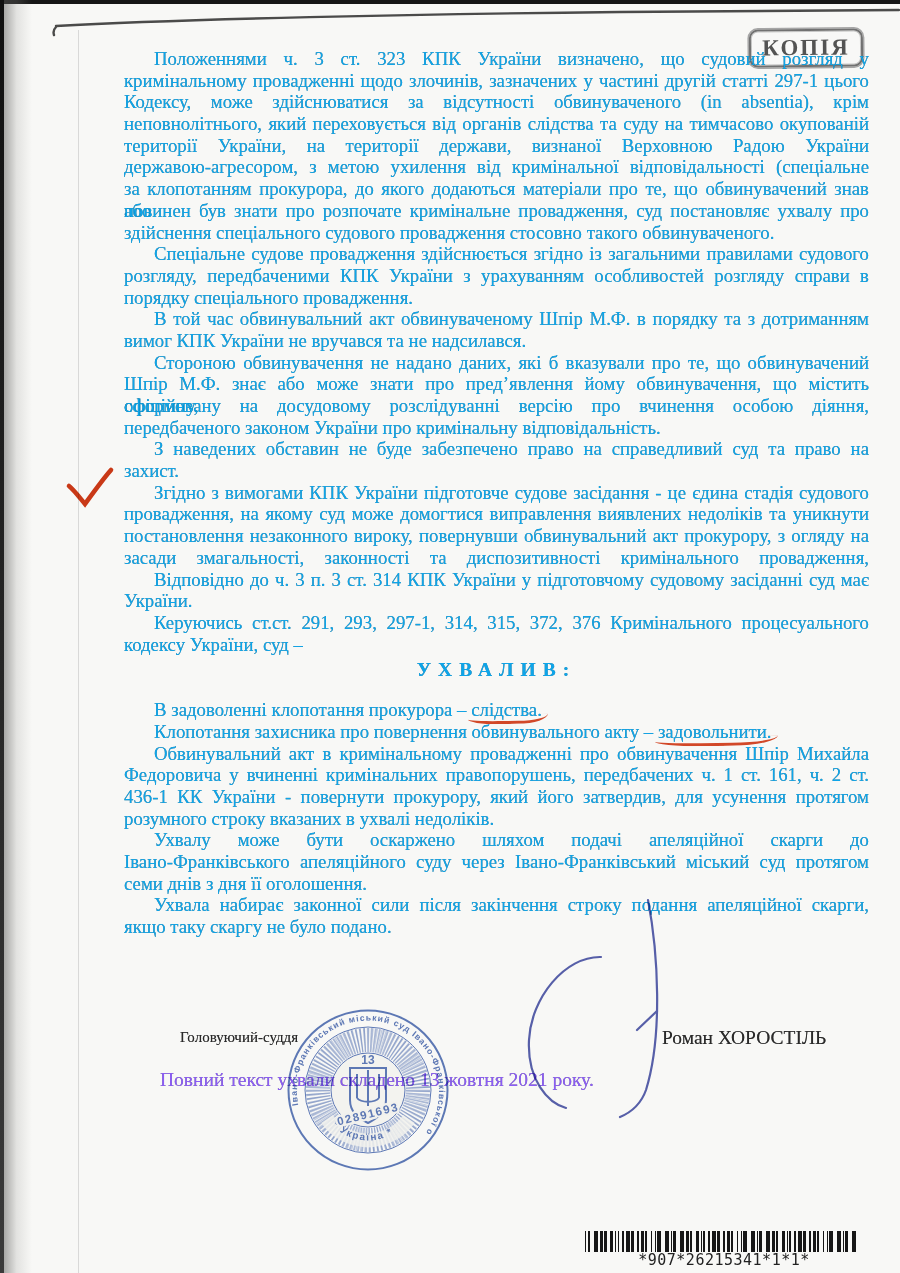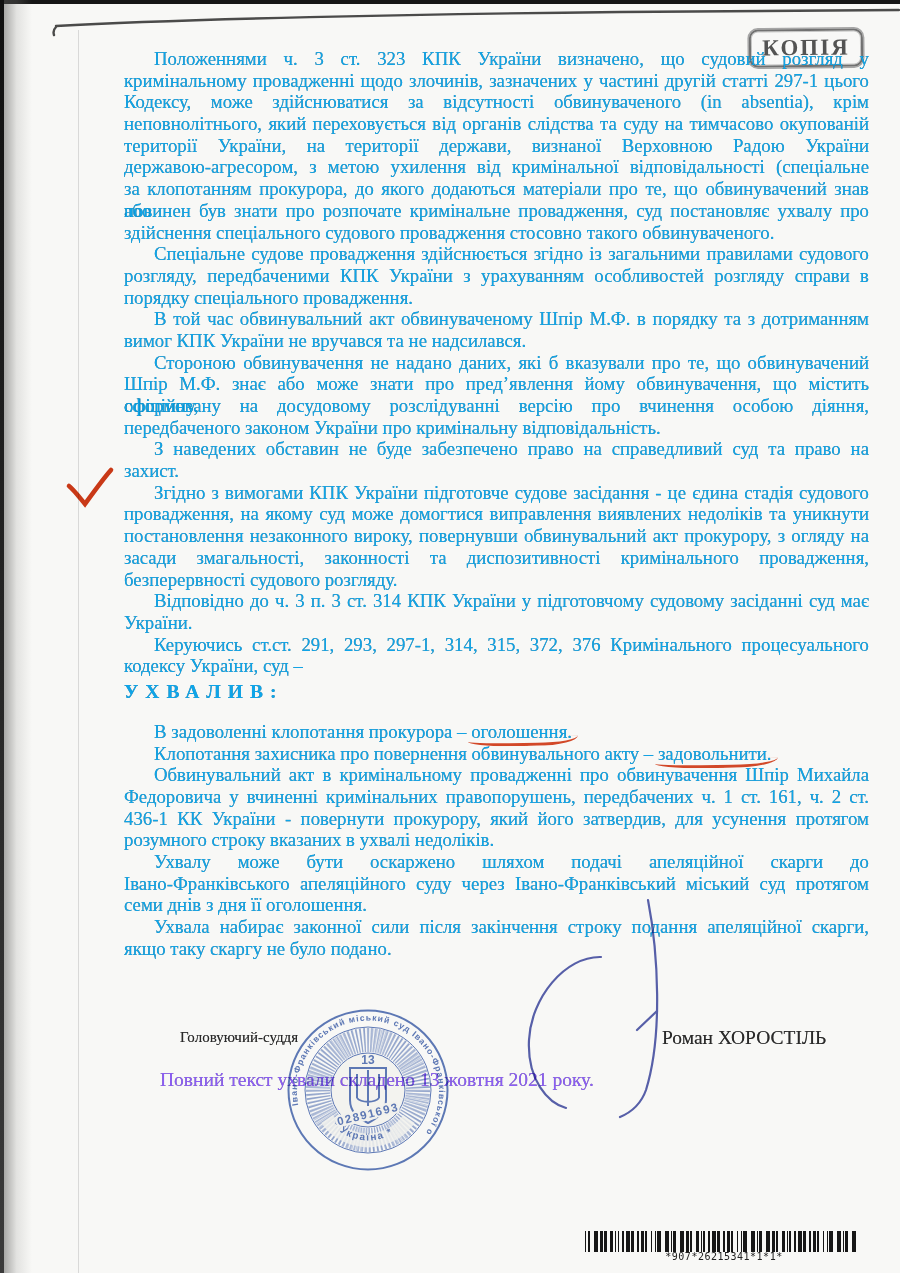--- a/index.html
+++ b/index.html
@@ -21,21 +21,21 @@
   
   .flow{
     position:absolute;left:124px;top:48px;width:745px;
     color:#0ea5e9;font-size:18.8px;
     text-shadow:0 0 .4px rgba(0,0,0,.5);
   }
   .line{height:21.7px;line-height:21.7px;white-space:normal;}
   .just{text-align:justify;text-align-last:justify;}
   .ind{text-indent:30px;}
   .heading{
-    height:22px;line-height:22px;text-align:left;font-weight:bold;
+    height:22px;line-height:22px;text-align:center;font-weight:bold;
     letter-spacing:7px;font-size:19.5px;margin-top:4px;margin-bottom:18px;
   }
   .redline{position:relative;}
   .redline::after{
     content:"";position:absolute;left:-3px;right:-6px;bottom:-4px;height:7px;
     border-bottom:3.4px solid var(--red,#cf3a17);
     border-radius:45%/0 0 120% 60%;
     transform:rotate(-.7deg);opacity:.92;
   }
 
@@ -52,21 +52,21 @@
     color:#3d3d3d;font-weight:bold;font-size:23px;letter-spacing:2px;
     transform:rotate(-.6deg);opacity:.88;background:rgba(250,250,248,.35);
   }
 
   
   .barcode{position:absolute;left:585px;top:1231px;width:278px;height:21px;}
   .barcode span{position:absolute;top:0;height:100%;background:#171717;}
   .barcode-text{
     position:absolute;left:585px;top:1251px;width:278px;text-align:center;
     font-family:"DejaVu Sans Mono","Liberation Mono",monospace;
-    font-size:10px;color:#222;letter-spacing:.5px;
+    font-size:15px;color:#222;letter-spacing:.5px;
   }
 
   svg.overlay{position:absolute;left:0;top:0;pointer-events:none;}
   .multiply{mix-blend-mode:multiply;}
 </style>
 </head>
 <body>
 
 <div class="paper"></div>
 <div class="edge-top"></div>
@@ -96,27 +96,26 @@
     <div class="line just ind">Стороною обвинувачення не надано даних, які б вказували про те, що обвинувачений</div>
     <div class="line just">Шпір М.Ф. знає або може знати про пред’явлення йому обвинувачення, що містить офіційну,</div>
     <div class="line just">сформовану на досудовому розслідуванні версію про вчинення особою діяння,</div>
     <div class="line">передбаченого законом України про кримінальну відповідальність.</div>
     <div class="line just ind">З наведених обставин не буде забезпечено право на справедливий суд та право на</div>
     <div class="line">захист.</div>
     <div class="line just ind">Згідно з вимогами КПК України підготовче судове засідання - це єдина стадія судового</div>
     <div class="line just">провадження, на якому суд може домогтися виправлення виявлених недоліків та уникнути</div>
     <div class="line just">постановлення незаконного вироку, повернувши обвинувальний акт прокурору, з огляду на</div>
     <div class="line just">засади змагальності, законності та диспозитивності кримінального провадження,</div>
-    <div class="line">безперервності судового розгляду.</div>
     <div class="line just ind">Відповідно до ч. 3 п. 3 ст. 314 КПК України у підготовчому судовому засіданні суд має</div>
     <div class="line">України.</div>
     <div class="line just ind">Керуючись ст.ст. 291, 293, 297-1, 314, 315, 372, 376 Кримінального процесуального</div>
     <div class="line">кодексу України, суд –</div>
     <div class="heading">УХВАЛИВ:</div>
-    <div class="line ind"><span>В задоволенні клопотання прокурора – </span><span class="redline">оголошення.</span></div>
+    <div class="line ind"><span>В задоволенні клопотання прокурора – </span><span class="redline">слідства.</span></div>
     <div class="line ind"><span>Клопотання захисника про повернення обвинувального акту – </span><span class="redline">задовольнити.</span></div>
     <div class="line just ind">Обвинувальний акт в кримінальному провадженні про обвинувачення Шпір Михайла</div>
     <div class="line just">Федоровича у вчиненні кримінальних правопорушень, передбачених ч. 1 ст. 161, ч. 2 ст.</div>
     <div class="line just">436-1 КК України - повернути прокурору, який його затвердив, для усунення протягом</div>
     <div class="line">розумного строку вказаних в ухвалі недоліків.</div>
     <div class="line just ind">Ухвалу може бути оскаржено шляхом подачі апеляційної скарги до</div>
     <div class="line just">Івано-Франківського апеляційного суду через Івано-Франківський міський суд протягом</div>
     <div class="line">семи днів з дня її оголошення.</div>
     <div class="line just ind">Ухвала набирає законної сили після закінчення строку подання апеляційної скарги,</div>
     <div class="line">якщо таку скаргу не було подано.</div>

